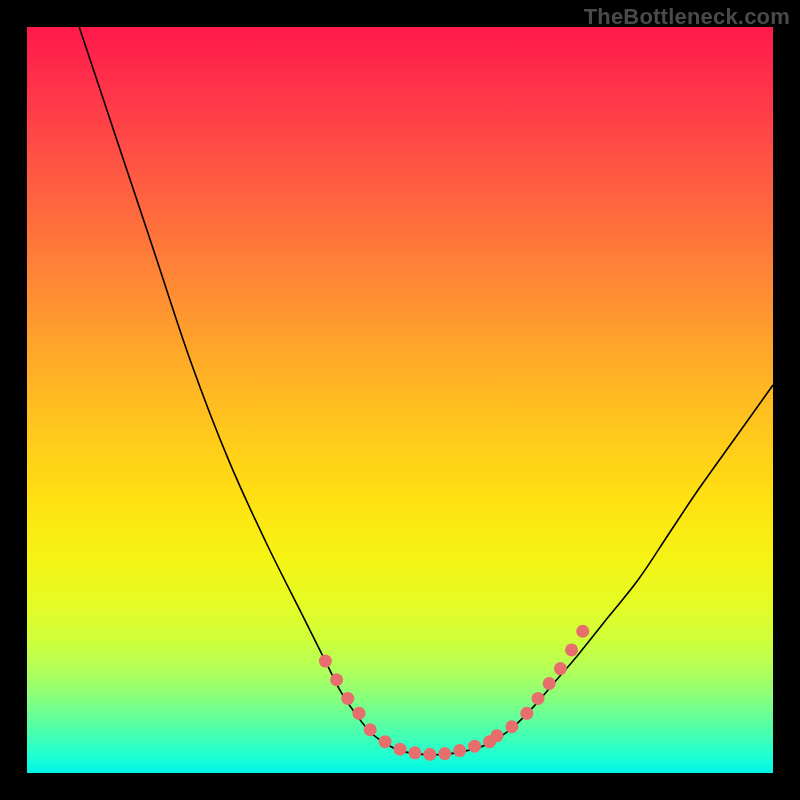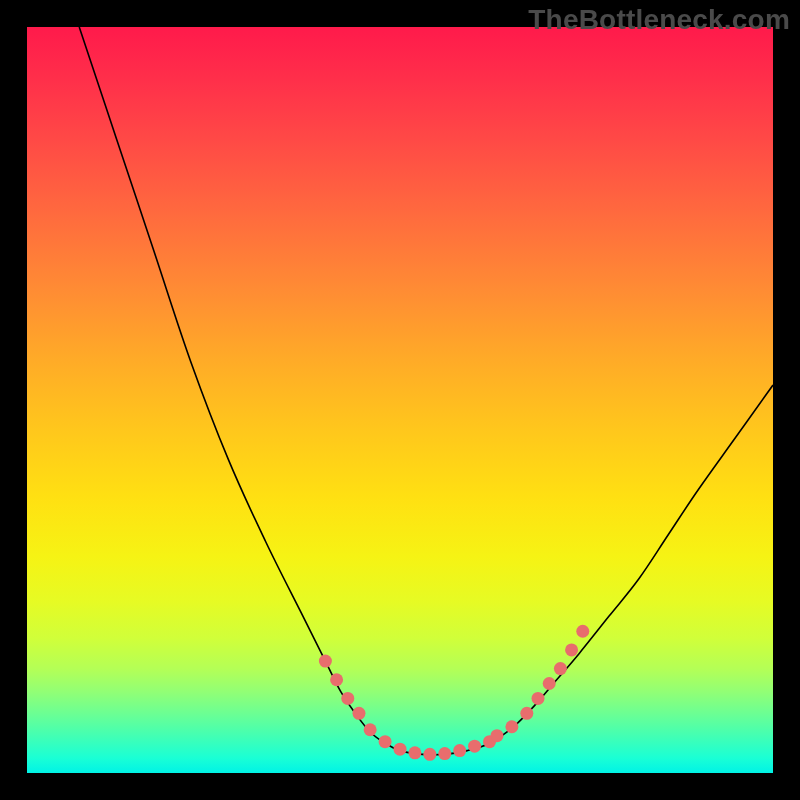--- a/index.html
+++ b/index.html
@@ -15,21 +15,21 @@
     position: relative;
     width: 800px;
     height: 800px;
     background: #000;
   }
   .watermark {
     position: absolute;
     top: 4px;
     right: 10px;
     color: #4a4a4a;
-    font-size: 28px;
+    font-size: 22px;
     font-weight: 600;
     letter-spacing: 0.2px;
     z-index: 20;
   }
   .plot-area {
     position: absolute;
     left: 27px;
     top: 27px;
     width: 746px;
     height: 746px;

